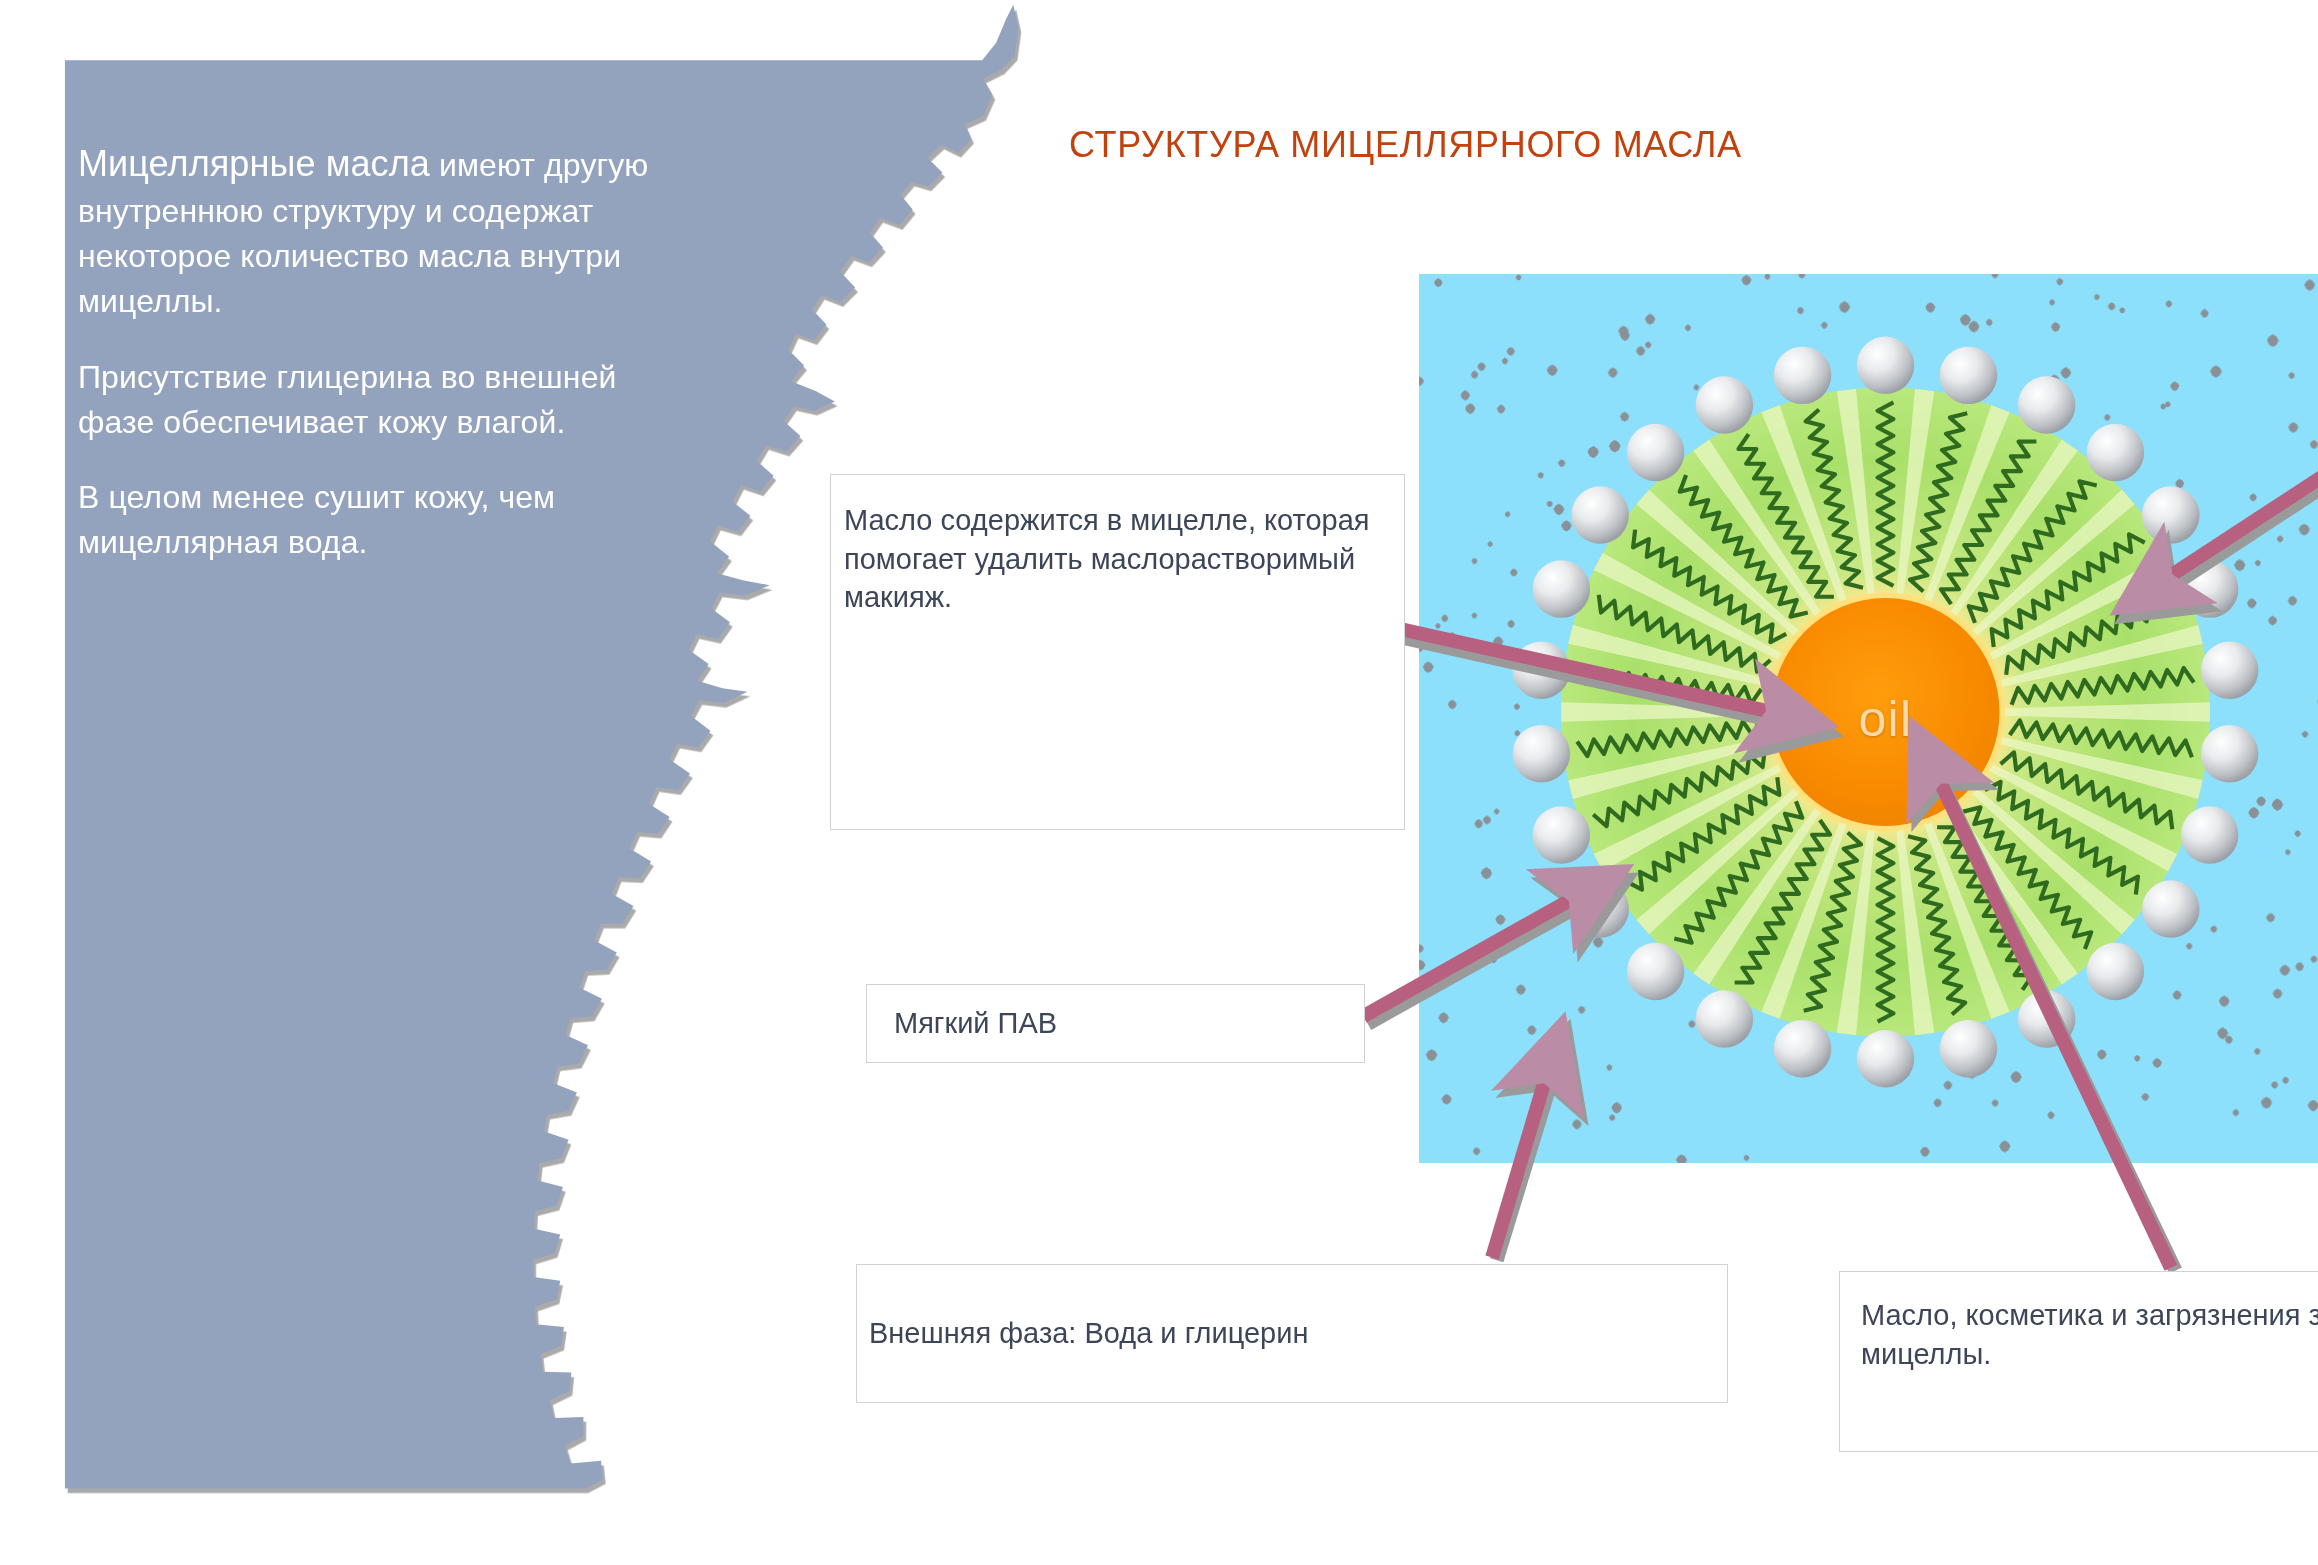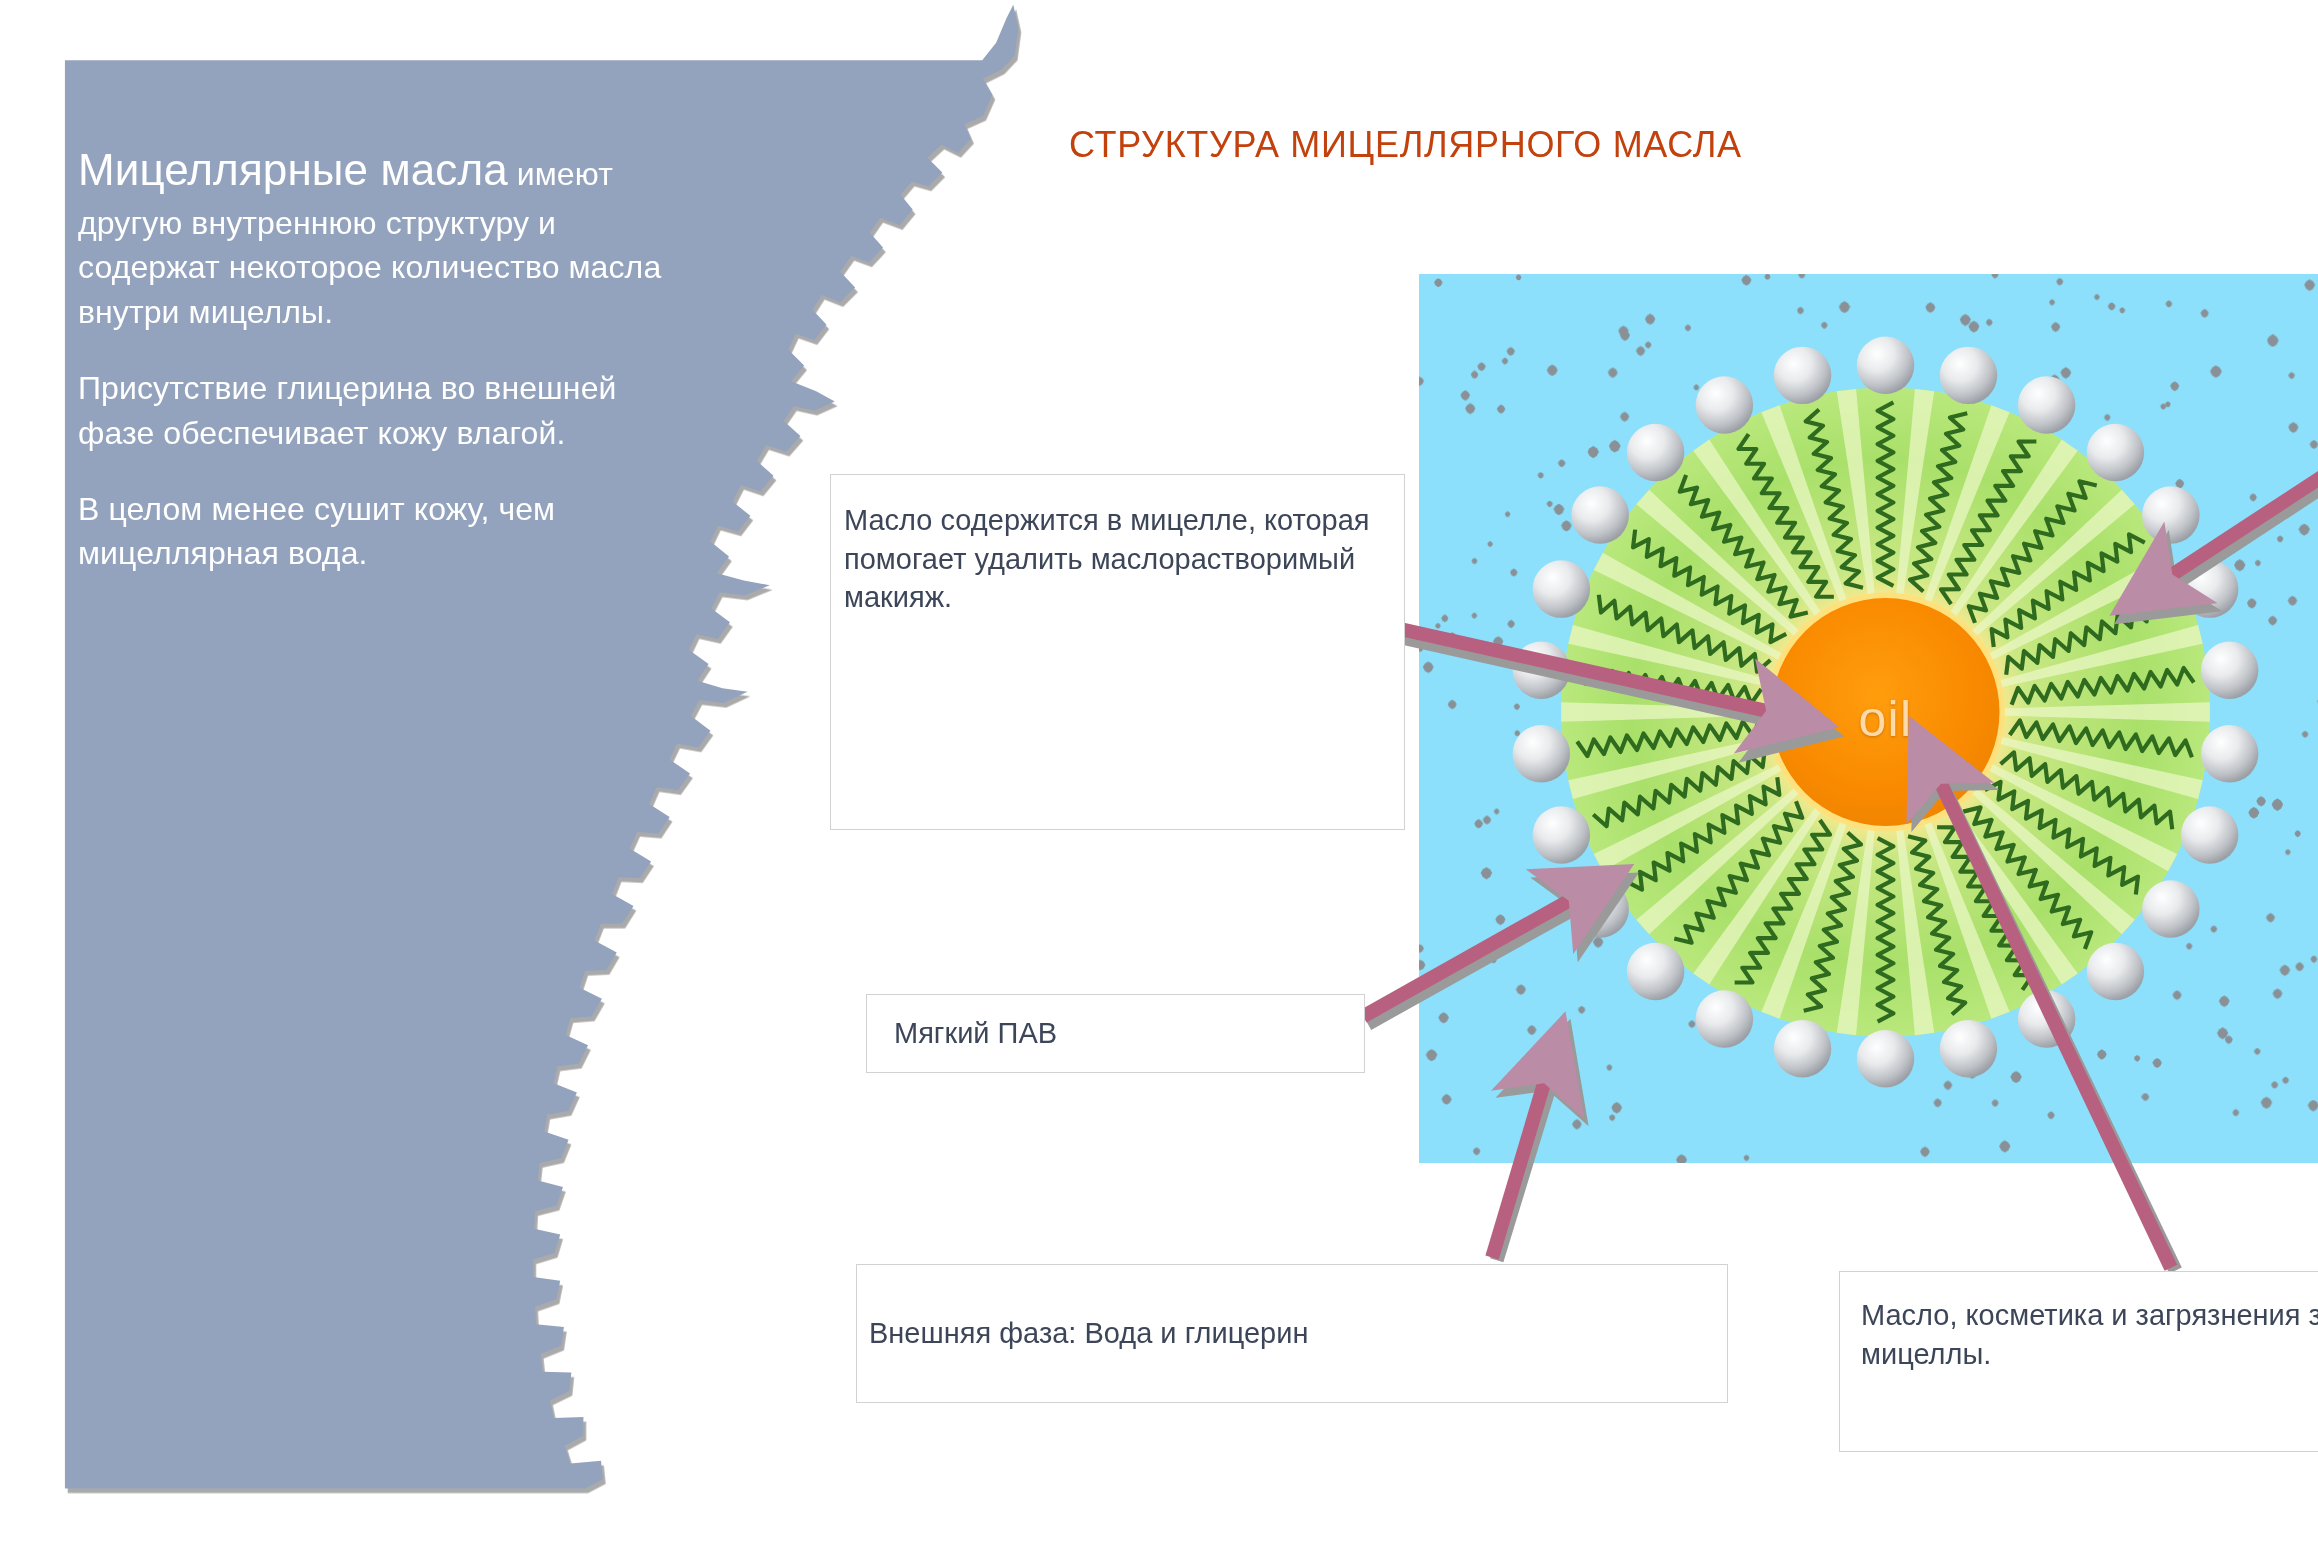--- a/index.html
+++ b/index.html
@@ -29,21 +29,21 @@
     color: #ffffff;
   }
   .side-para {
     font-size: 32px;
     line-height: 1.40;
     font-weight: 300;
     letter-spacing: 0.1px;
     margin-bottom: 31px;
   }
   .side-para.lead .lead-line {
-    font-size: 44px;
+    font-size: 36px;
   }
 
   
   #page-title {
     position: absolute;
     left: 1069px;
     top: 124px;
     z-index: 4;
     color: #c2410c;
     font-size: 36px;
@@ -98,21 +98,20 @@
   #callout-oil-in-micelle {
     left: 830px; top: 474px;
     width: 575px; height: 356px;
     padding-top: 26px;
   }
   #callout-mild-surfactant {
     left: 866px; top: 984px;
     width: 499px; height: 79px;
     display: flex; align-items: center;
     padding-left: 27px;
-    margin-top: 10px;
   }
   #callout-outer-phase {
     left: 856px; top: 1264px;
     width: 872px; height: 139px;
     display: flex; align-items: center;
     padding-left: 12px;
   }
   #callout-core-traps {
     left: 1839px; top: 1271px;
     width: 851px; height: 181px;

